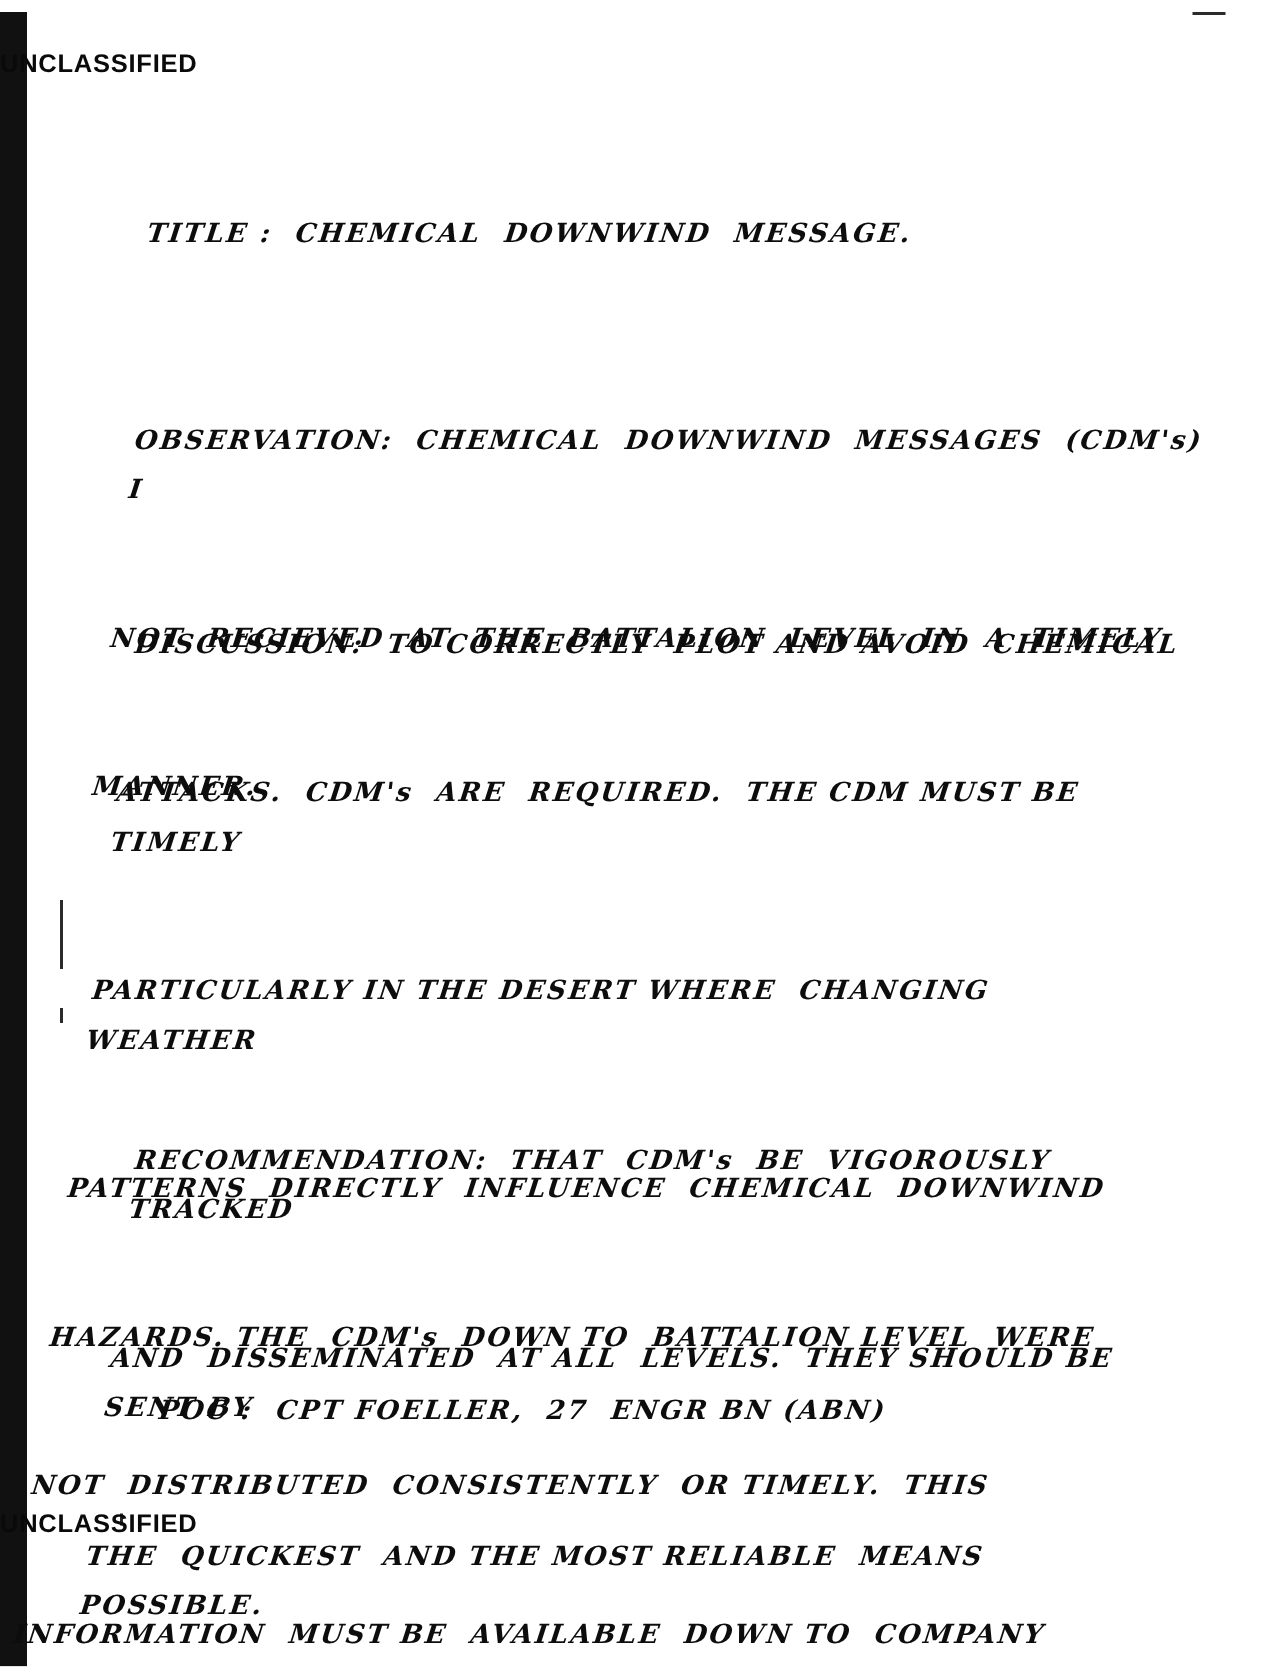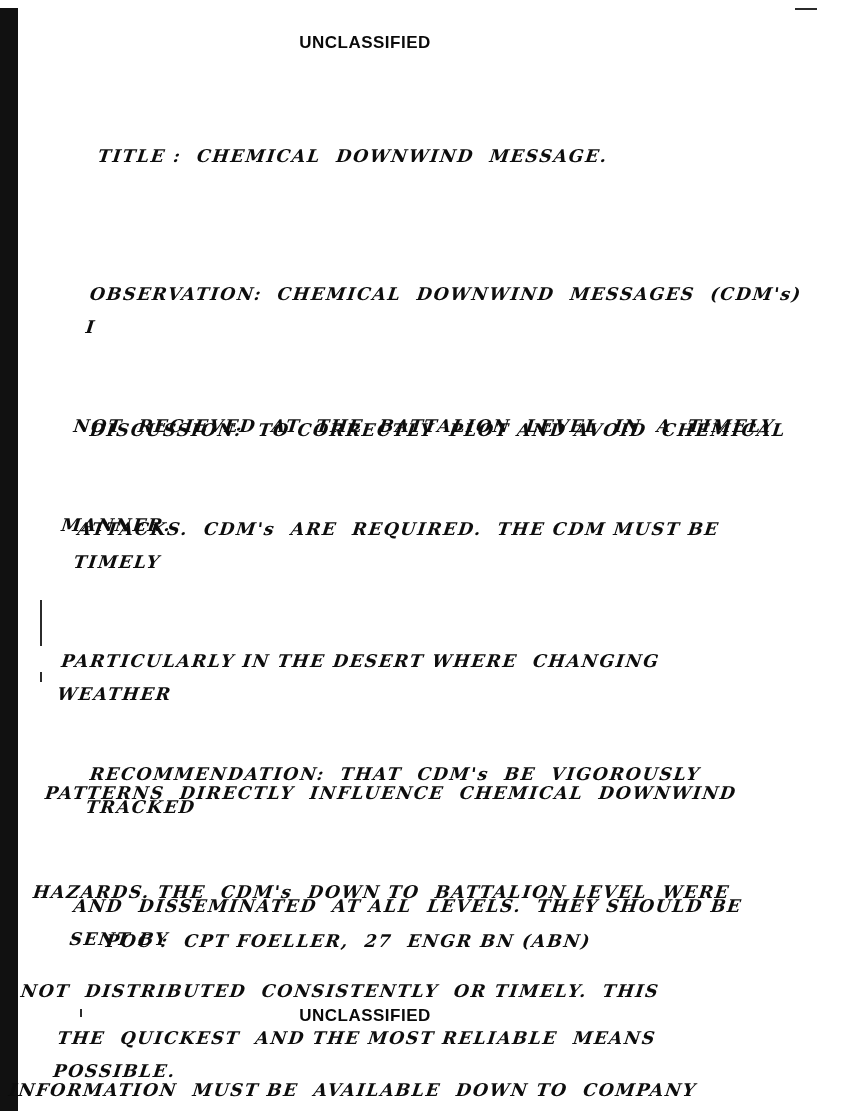--- a/index.html
+++ b/index.html
@@ -51,21 +51,21 @@
     background: #ffffff;
   }
   .scan-tick {
     position: absolute;
     background: #2b2b2b;
   }
   .classification {
     position: absolute;
     left: 0;
     width: 730px;
-    text-align: center;
+    text-align: left;
     font-weight: bold;
     font-size: 17px;
     letter-spacing: 0.5px;
     color: #0a0a0a;
   }
   .classification.top { top: 33px; }
   .classification.bottom { top: 1006px; }
 
   .body-block {
     position: absolute;

